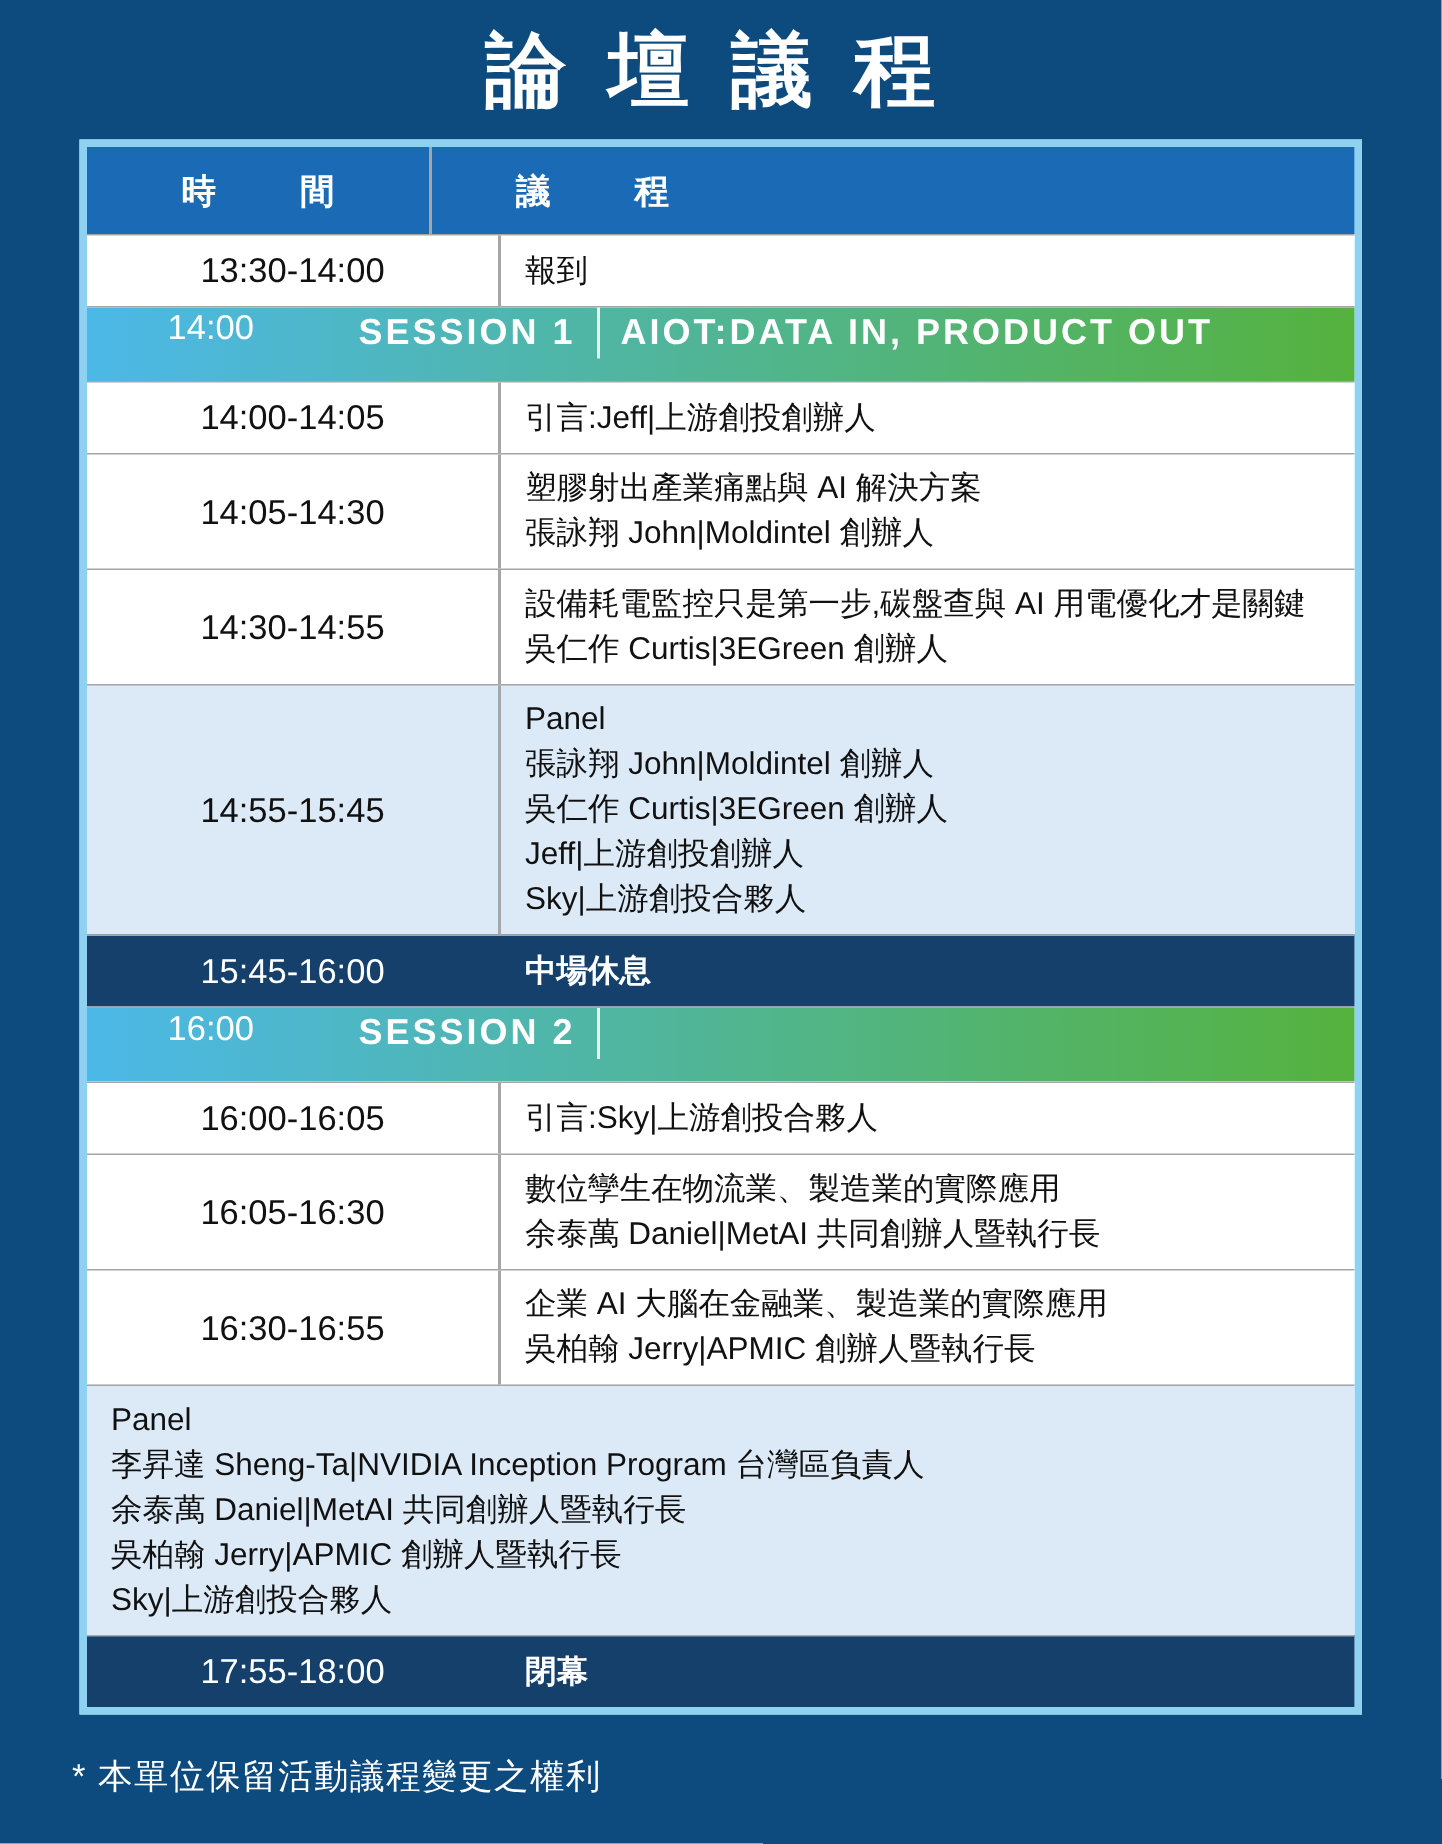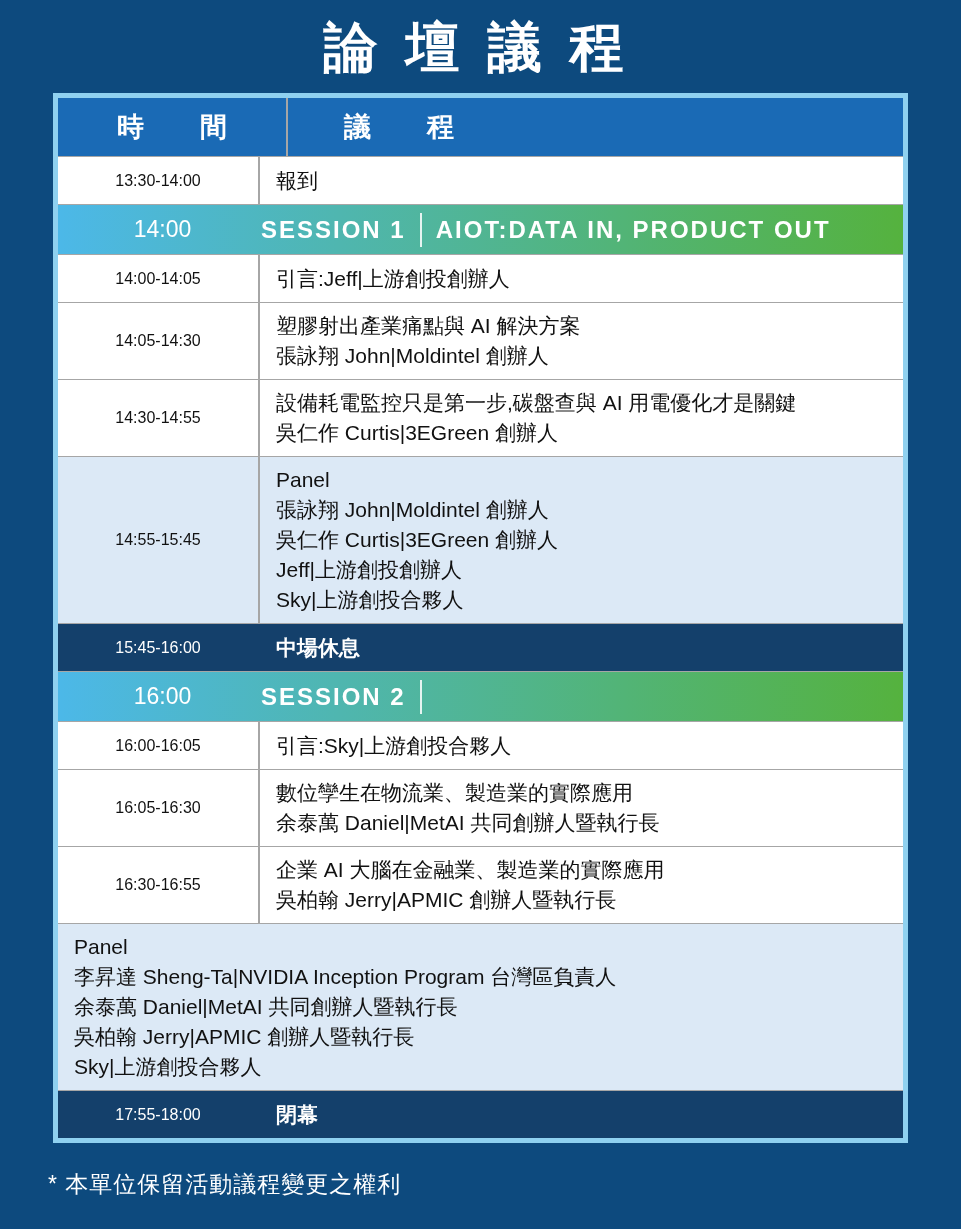--- a/index.html
+++ b/index.html
@@ -38,21 +38,21 @@
     margin:0 53px;
     border:5px solid var(--table-border);
     background:var(--row-white);
   }
   .header-row{
     display:flex;
     height:58px;
     background:var(--header-blue);
     color:var(--text-light);
     font-weight:bold;
-    font-size:27px;
+    font-size:23px;
     align-items:center;
   }
   .header-time{
     width:230px;
     flex:none;
     text-align:center;
     letter-spacing:56px;
     padding-left:56px;
     border-right:2px solid var(--separator);
     align-self:stretch;
@@ -66,43 +66,42 @@
   }
   .row{
     display:flex;
     border-top:1px solid var(--separator);
     min-height:48px;
   }
   .row.white{background:var(--row-white);color:var(--text-dark);}
   .row.light{background:var(--row-light);color:var(--text-dark);}
   .row.navy{background:var(--row-navy);color:var(--text-light);}
   .time-cell{
-    width:202px;
+    width:276px;
     flex:none;
     display:flex;align-items:center;justify-content:center;
-    font-size:16px;
+    font-size:23px;
     border-right:2px solid var(--separator);
   }
   .row.navy .time-cell{border-right-color:transparent;}
   .agenda-cell{
     flex:1;
     display:flex;flex-direction:column;justify-content:center;
     padding:8px 16px;
     font-size:21px;
     line-height:30px;
   }
   .row.navy .agenda-cell{font-weight:bold;}
   .session-row{
     display:flex;
     border-top:1px solid var(--separator);
     height:50px;
     background:linear-gradient(90deg,var(--banner-start),var(--banner-end));
     color:var(--text-light);
-    align-items:center;
-    padding-left:22px;
+    align-items:flex-start;
   }
   .session-time{
     width:165px;
     flex:none;
     text-align:center;
     font-size:23px;
   }
   .session-title{
     flex:1;
     display:flex;align-items:center;

